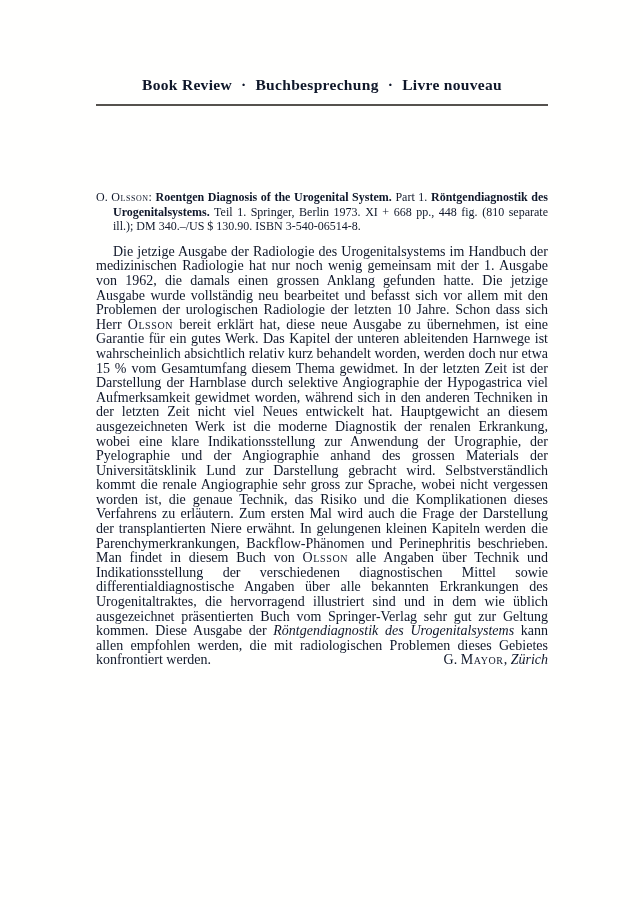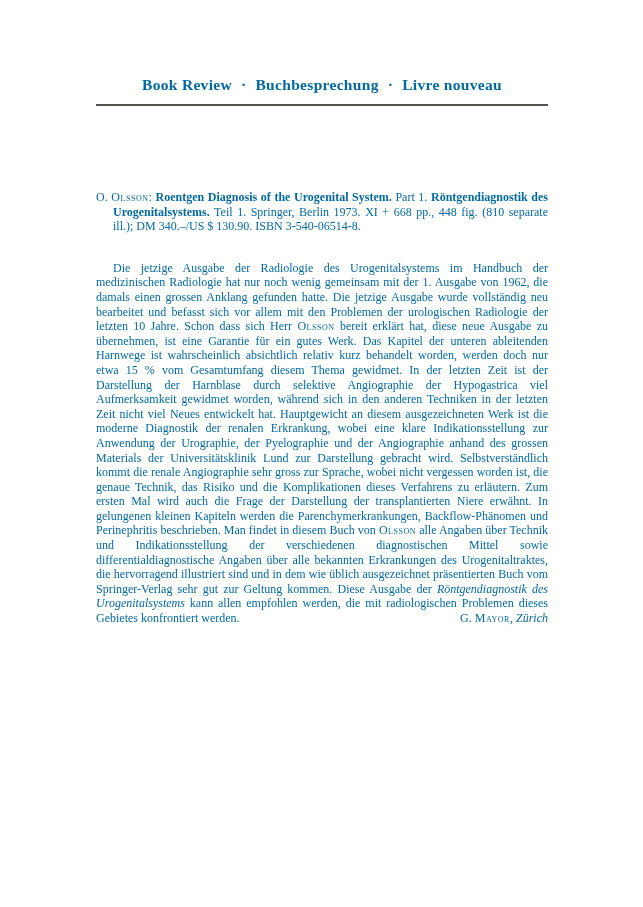--- a/index.html
+++ b/index.html
@@ -6,21 +6,21 @@
     margin: 0;
     padding: 0;
     background: #ffffff;
   }
   .page {
     position: relative;
     width: 643px;
     height: 907px;
     background: #fffffe;
     overflow: hidden;
-    color: #0369a1;
+    color: #0f172a;
     font-family: "Liberation Serif", "DejaVu Serif", serif;
   }
   .content {
     position: absolute;
     left: 96px;
     top: 76px;
     width: 452px;
   }
   .title {
     margin: 0;
@@ -40,22 +40,22 @@
   }
   .citation {
     margin: 84px 0 6px 0;
     font-size: 12px;
     line-height: 14.6px;
     text-align: justify;
     padding-left: 17px;
     text-indent: -17px;
   }
   .review {
-    margin: 27px 0 0 0;
-    font-size: 12px;
+    margin: 11px 0 0 0;
+    font-size: 14px;
     line-height: 14.6px;
     text-align: justify;
     text-indent: 17px;
   }
   .seg-normal {}
   .seg-bold { font-weight: 700; }
   .seg-italic { font-style: italic; }
   .seg-smallcaps { font-variant: small-caps; letter-spacing: 0.045em; }
   .signature { float: right; }
 </style>

